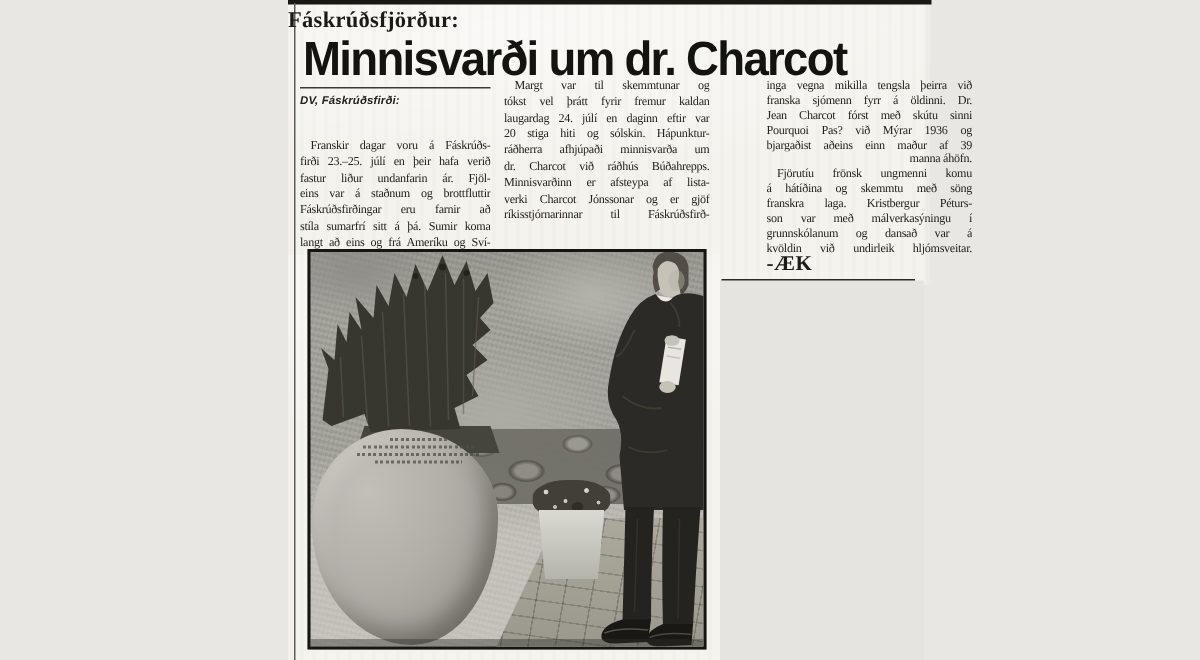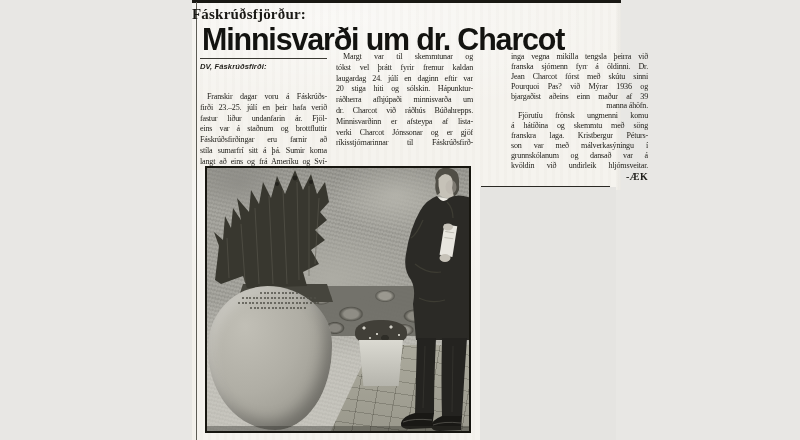--- a/index.html
+++ b/index.html
@@ -52,21 +52,21 @@
   .byline{
     font-family:"Liberation Sans","DejaVu Sans",sans-serif;
     font-weight:700;font-style:italic;font-size:7.6px;letter-spacing:0.1px;
     color:#201f1a;height:10px;line-height:10px;margin-bottom:20px;
   }
   .tl{height:10.8px;line-height:10.8px;overflow:hidden;text-align:right;}
   .col3 .tl{height:9.9px;line-height:9.9px;}
   .tl.j{text-align:justify;text-align-last:justify;}
   .tl.in{text-indent:7px;}
   .signature{
-    text-align:right;font-weight:bold;font-size:10px;height:11px;line-height:11px;
+    font-weight:bold;font-size:14px;height:11px;line-height:11px;
     letter-spacing:0.3px;color:#1c1b17;
   }
 
   
   .photo{
     left:205px;top:166px;width:266px;height:267px;
     border:2px solid #16150f;box-sizing:border-box;overflow:hidden;
     background-color:#a3a29b;
     background-image:
       linear-gradient(180deg, rgba(0,0,0,0.07) 0%, transparent 14%, transparent 50%, rgba(233,231,223,0.45) 72%, rgba(224,222,214,0.55) 100%),

